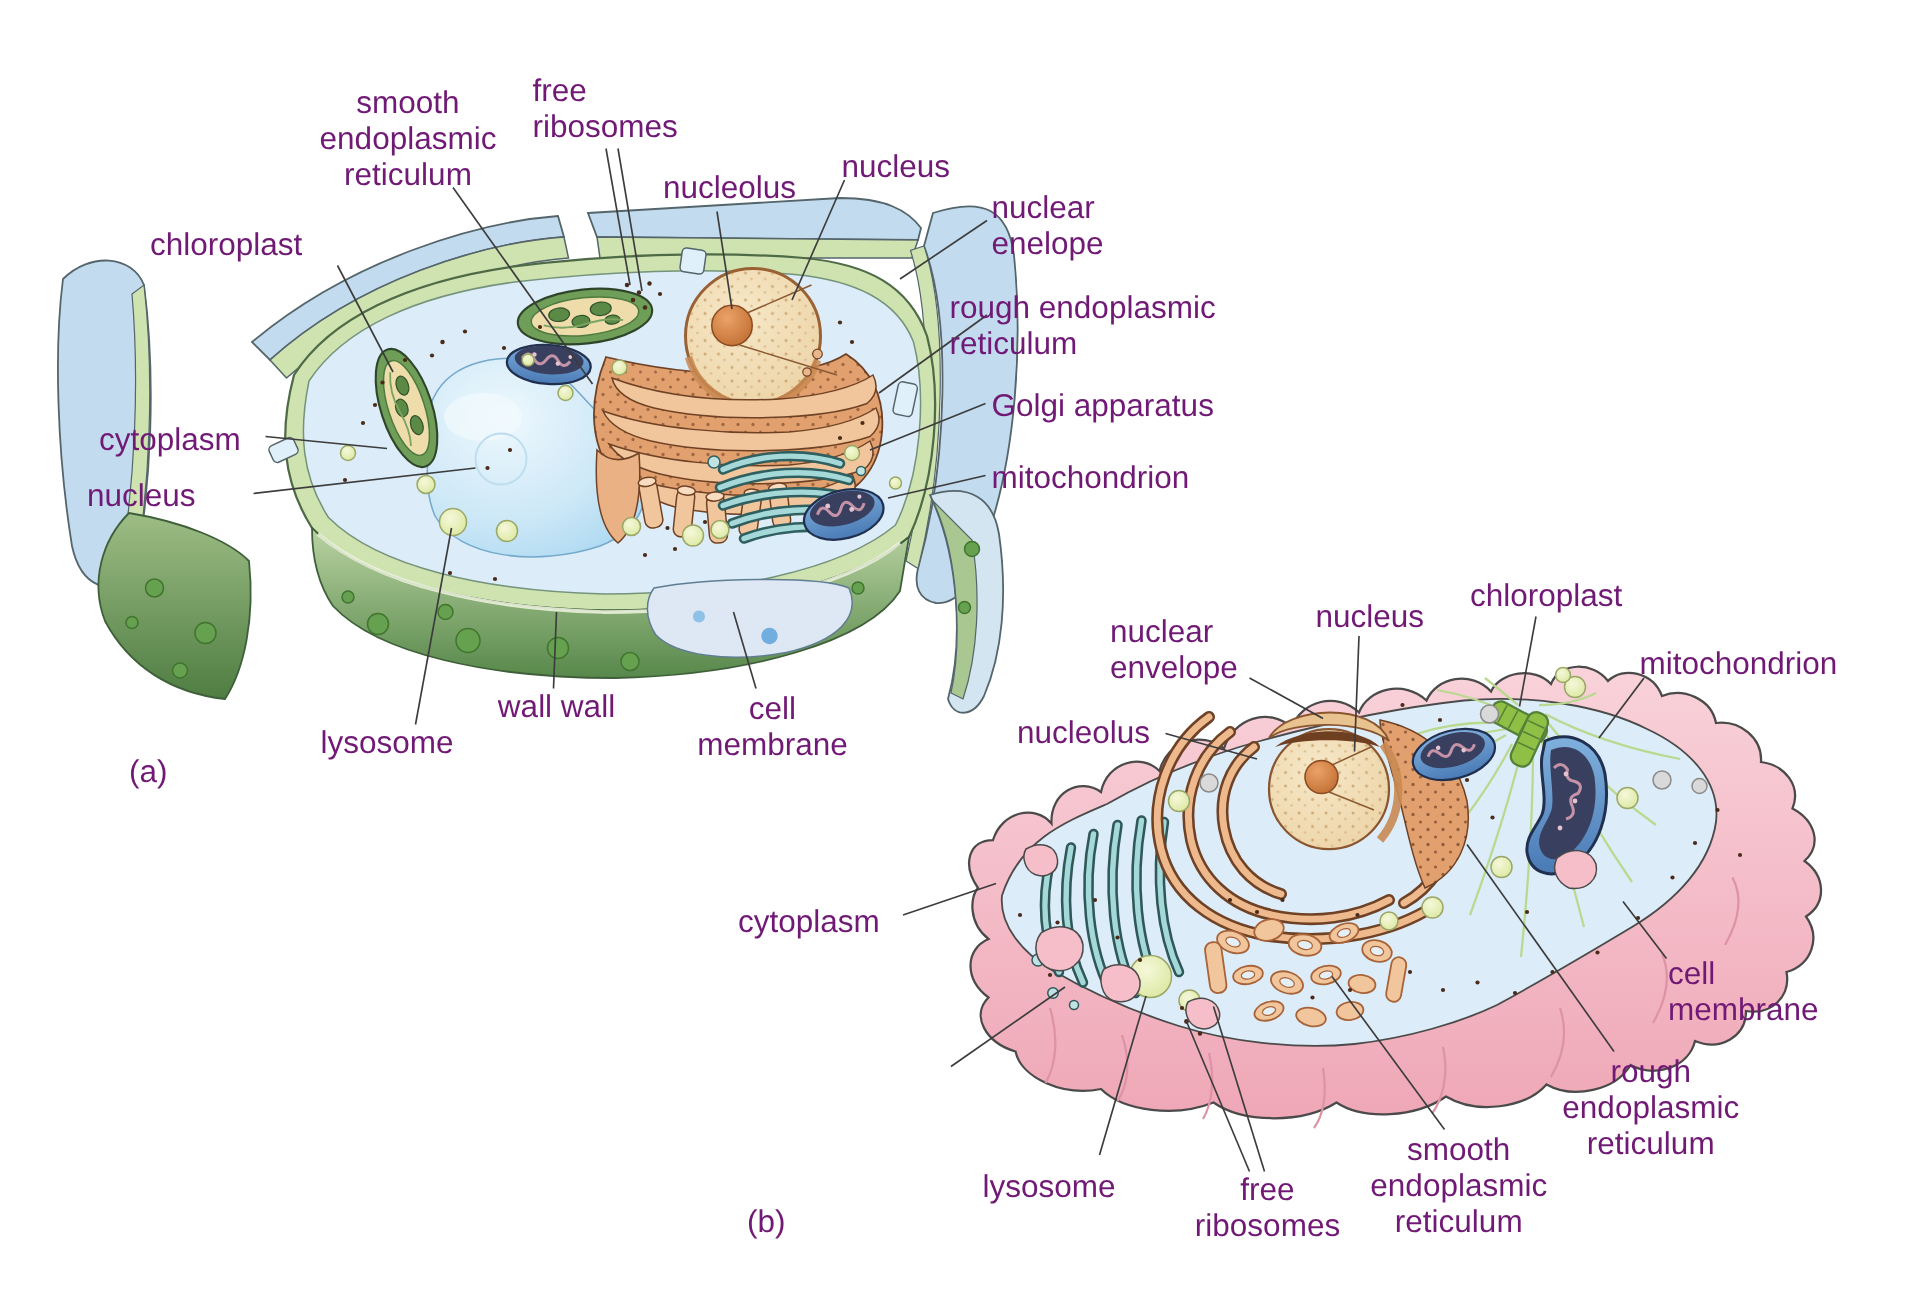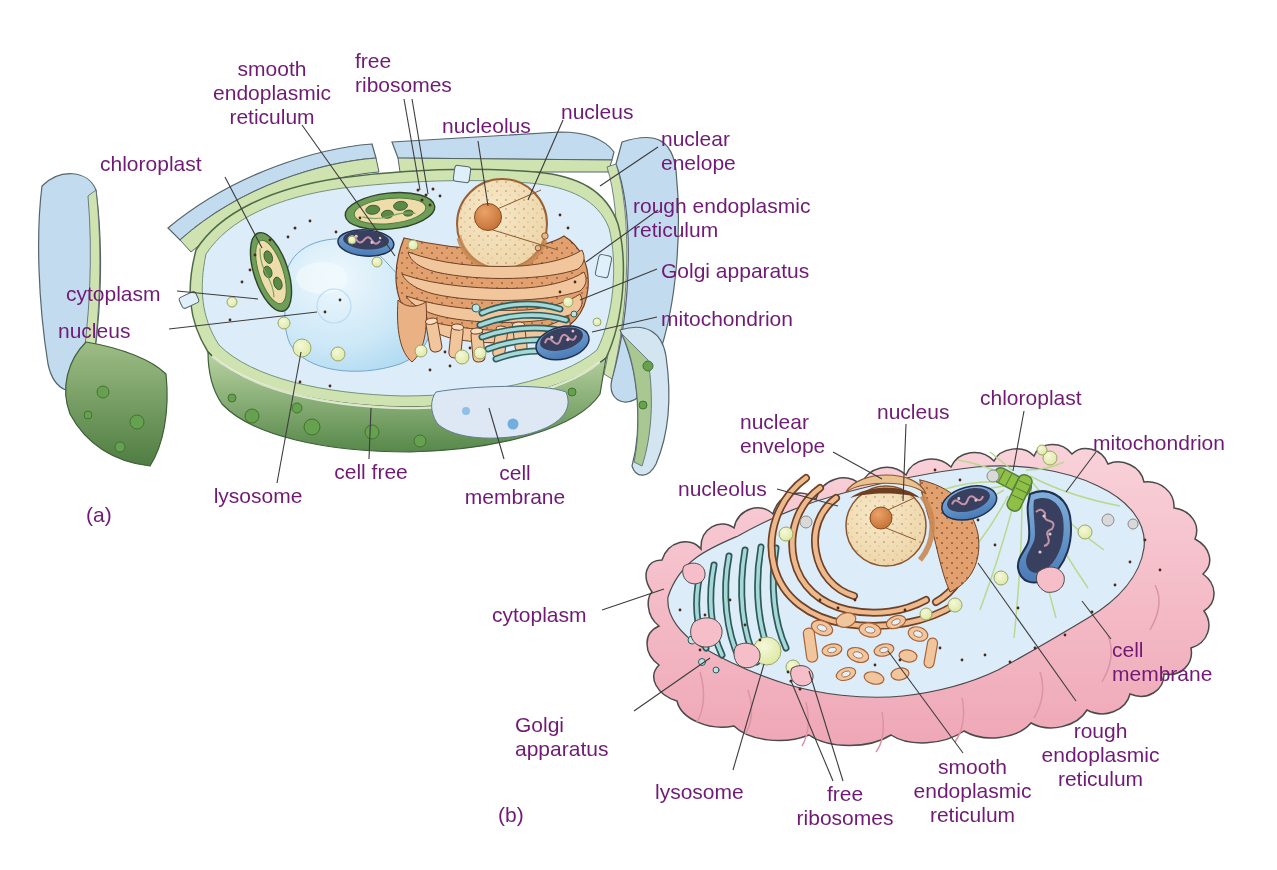--- a/index.html
+++ b/index.html
@@ -522,40 +522,38 @@
 <div class="lbl" style="left:661px;top:127px;width:120px">nuclear
 enelope</div>
 <div class="lbl" style="left:633px;top:194px;width:200px">rough endoplasmic
 reticulum</div>
 <div class="lbl" style="left:661px;top:259px;width:180px">Golgi apparatus</div>
 <div class="lbl" style="left:661px;top:307px;width:160px">mitochondrion</div>
 <div class="lbl r" style="left:100px;top:152px;width:124px">chloroplast</div>
 <div class="lbl r" style="left:66px;top:282px;width:108px">cytoplasm</div>
 <div class="lbl r" style="left:58px;top:319px;width:108px">nucleus</div>
 <div class="lbl c" style="left:206px;top:484px;width:104px">lysosome</div>
-<div class="lbl c" style="left:319px;top:460px;width:104px">cell free</div>
+<div class="lbl c" style="left:319px;top:460px;width:104px">wall wall</div>
 <div class="lbl c" style="left:462px;top:461px;width:106px">cell
 membrane</div>
 <div class="lbl" style="left:86px;top:503px;width:44px">(a)</div>
 
 <div class="lbl" style="left:740px;top:410px;width:118px">nuclear
 envelope</div>
 <div class="lbl" style="left:877px;top:400px;width:85px">nucleus</div>
 <div class="lbl" style="left:980px;top:386px;width:120px">chloroplast</div>
 <div class="lbl" style="left:1093px;top:431px;width:150px">mitochondrion</div>
 <div class="lbl" style="left:678px;top:477px;width:100px">nucleolus</div>
 <div class="lbl r" style="left:492px;top:603px;width:106px">cytoplasm</div>
-<div class="lbl r" style="left:515px;top:713px;width:110px">Golgi
-apparatus</div>
 <div class="lbl" style="left:655px;top:780px;width:100px">lysosome</div>
 <div class="lbl c" style="left:795px;top:782px;width:100px">free
 ribosomes</div>
 <div class="lbl c" style="left:895px;top:755px;width:155px">smooth
 endoplasmic
 reticulum</div>
-<div class="lbl c" style="left:1023px;top:719px;width:155px">rough
+<div class="lbl c" style="left:1023px;top:703px;width:155px">rough
 endoplasmic
 reticulum</div>
 <div class="lbl" style="left:1112px;top:638px;width:115px">cell
 membrane</div>
 <div class="lbl" style="left:498px;top:803px;width:44px">(b)</div>
 
 </div>
 
 </body></html>

